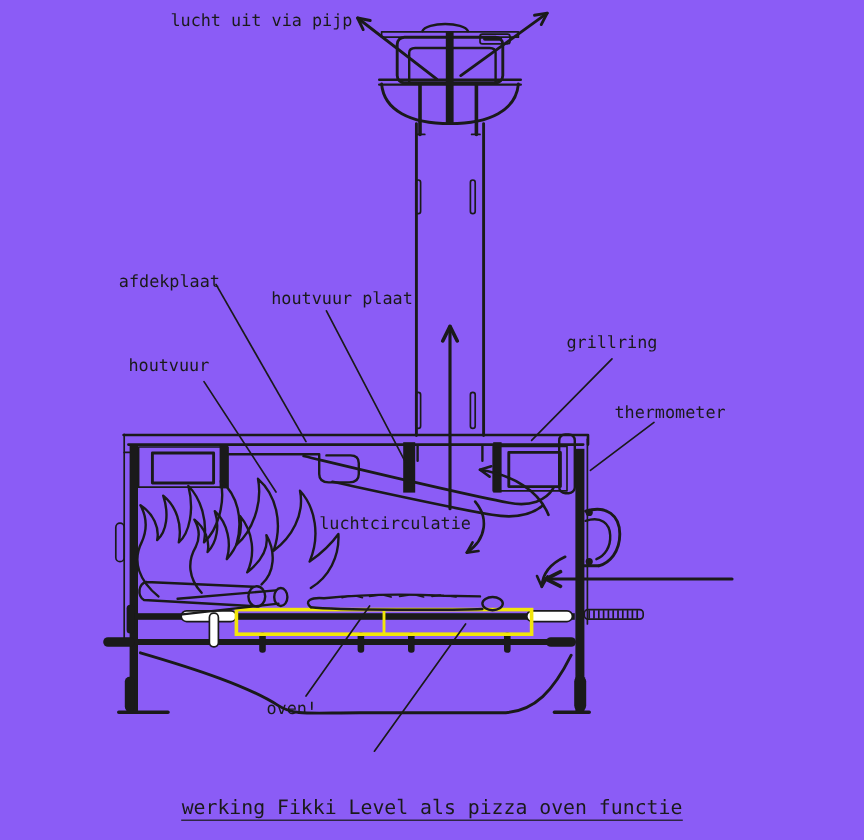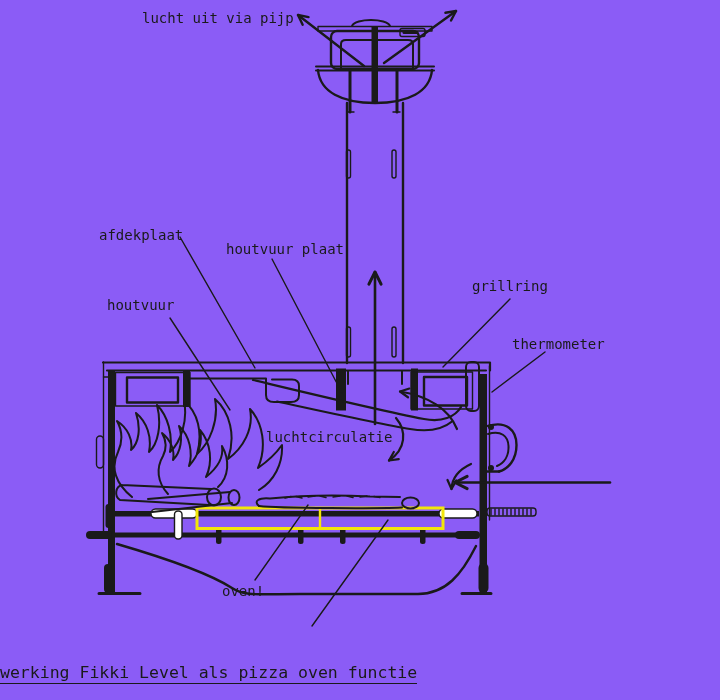--- a/index.html
+++ b/index.html
@@ -8,21 +8,21 @@
          font-family:"DejaVu Sans Mono","Liberation Mono",monospace;color:var(--ink);}
   svg{position:absolute;left:0;top:0;}
   .ln{fill:none;stroke:var(--ink);stroke-width:2;stroke-linecap:round;stroke-linejoin:round;}
   .thin{stroke-width:1.4;}
   .w22{stroke-width:2.2;} .w24{stroke-width:2.4;} .w26{stroke-width:2.6;} .w3{stroke-width:3;}
   .fl{fill:var(--ink);stroke:none;}
   .wf{fill:#fff;stroke:var(--ink);stroke-width:1.4;}
   .hl{fill:none;stroke:var(--hl);stroke-width:3;}
   .hl2{fill:none;stroke:var(--hl);stroke-width:2.4;}
   .lbl{position:absolute;font-size:14px;line-height:20px;white-space:pre;}
-  .title{position:absolute;left:0;width:100%;text-align:left;top:663px;font-size:16.5px;}
+  .title{position:absolute;left:0;width:100%;text-align:center;top:663px;font-size:16.5px;}
   .title span{display:inline-block;border-bottom:1.6px solid var(--ink);padding-bottom:1px;}
 </style>
 </head>
 <body>
 
 <div id="stage">
 
   <svg width="720" height="700" viewBox="0 0 720 700">
     <defs>
       <marker id="ah" viewBox="0 0 12 12" refX="10" refY="6" markerWidth="6" markerHeight="6" orient="auto">

